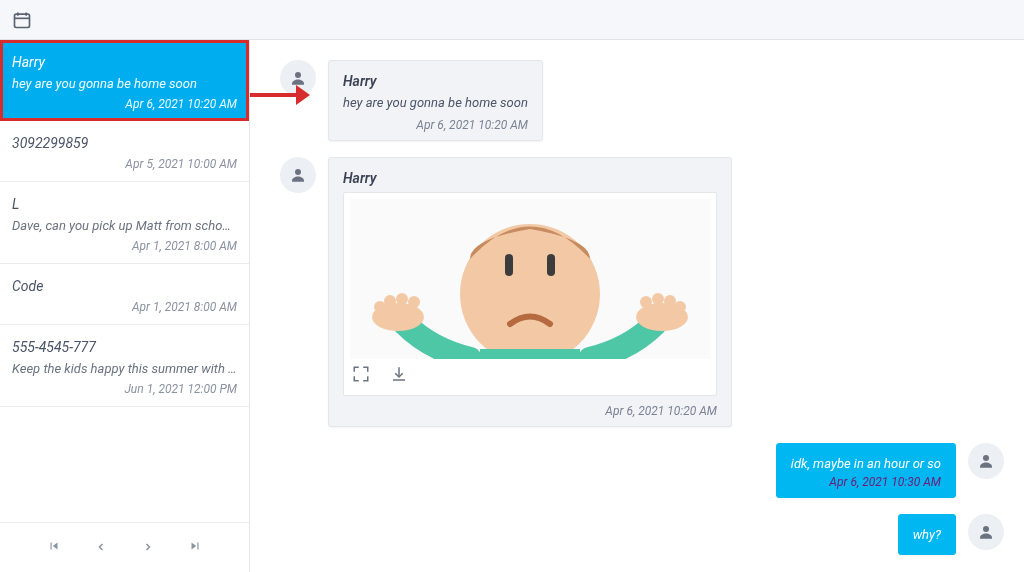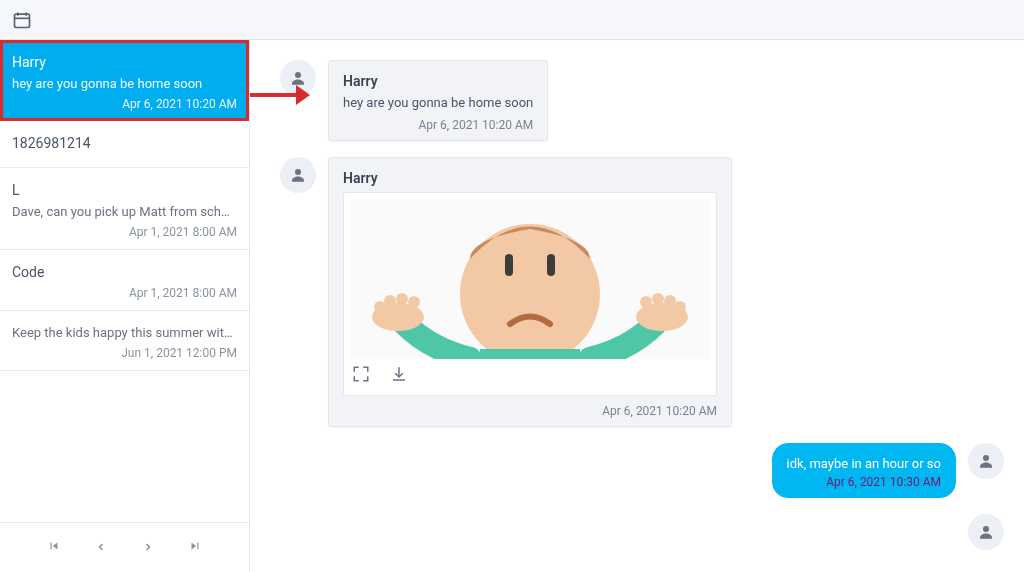--- a/index.html
+++ b/index.html
@@ -19,20 +19,21 @@
     align-items: center;
     padding: 0 12px;
   }
   .calendar-icon {
     width: 20px; height: 20px;
     color: #5a6372;
   }
   .main {
     display: flex;
     height: calc(100% - 40px);
+    font-style: italic;
   }
   .sidebar {
     width: 250px;
     border-right: 1px solid #e6e8ec;
     display: flex;
     flex-direction: column;
     position: relative;
   }
   .convo-list {
     flex: 1;
@@ -142,21 +143,20 @@
     border-radius: 3px;
     padding: 12px 14px 8px 14px;
     max-width: 410px;
     position: relative;
     box-shadow: 0 1px 2px rgba(0,0,0,0.05);
   }
   .bubble.out {
     background: #00b7f1;
     border-color: #00b7f1;
     color: #fff;
-    border-radius: 16px;
   }
   .bubble .sender {
     font-size: 14px;
     font-weight: 600;
     color: #3b4254;
     margin-bottom: 6px;
   }
   .bubble .text {
     font-size: 13px;
     color: #4a5568;
@@ -206,32 +206,34 @@
 
 <div class="main">
   <div class="sidebar">
     <div class="convo-list">
       <div class="convo-item selected">
         <div class="convo-name">Harry</div>
         <div class="convo-preview">hey are you gonna be home soon</div>
         <div class="convo-date">Apr 6, 2021 10:20 AM</div>
       </div>
       <div class="convo-item">
-        <div class="convo-name">1826981214</div>
+        <div class="convo-name">3092299859</div>
+        <div class="convo-date">Apr 5, 2021 10:00 AM</div>
       </div>
       <div class="convo-item">
         <div class="convo-name">L</div>
         <div class="convo-preview">Dave, can you pick up Matt from schoo…</div>
         <div class="convo-date">Apr 1, 2021 8:00 AM</div>
       </div>
       <div class="convo-item">
         <div class="convo-name">Code</div>
         <div class="convo-date">Apr 1, 2021 8:00 AM</div>
       </div>
       <div class="convo-item">
+        <div class="convo-name">555-4545-777</div>
         <div class="convo-preview">Keep the kids happy this summer with …</div>
         <div class="convo-date">Jun 1, 2021 12:00 PM</div>
       </div>
     </div>
     <div class="pager">
       <span>
         <svg width="14" height="14" viewBox="0 0 24 24" fill="currentColor">
             <path d="M6 6h2v12H6zM18 6l-8 6 8 6z"></path>
           </svg>
       </span>
@@ -343,20 +345,23 @@
       </div>
       <div class="avatar">
         <svg width="18" height="18" viewBox="0 0 24 24" fill="currentColor">
             <circle cx="12" cy="8" r="4"></circle>
             <path d="M4 20c0-4 4-6 8-6s8 2 8 6v1H4z"></path>
           </svg>
       </div>
     </div>
 
     <div class="msg-row right">
+      <div class="bubble out">
+        <div class="text">why?</div>
+      </div>
       <div class="avatar">
         <svg width="18" height="18" viewBox="0 0 24 24" fill="currentColor">
             <circle cx="12" cy="8" r="4"></circle>
             <path d="M4 20c0-4 4-6 8-6s8 2 8 6v1H4z"></path>
           </svg>
       </div>
     </div>
 
   </div>
 </div>

